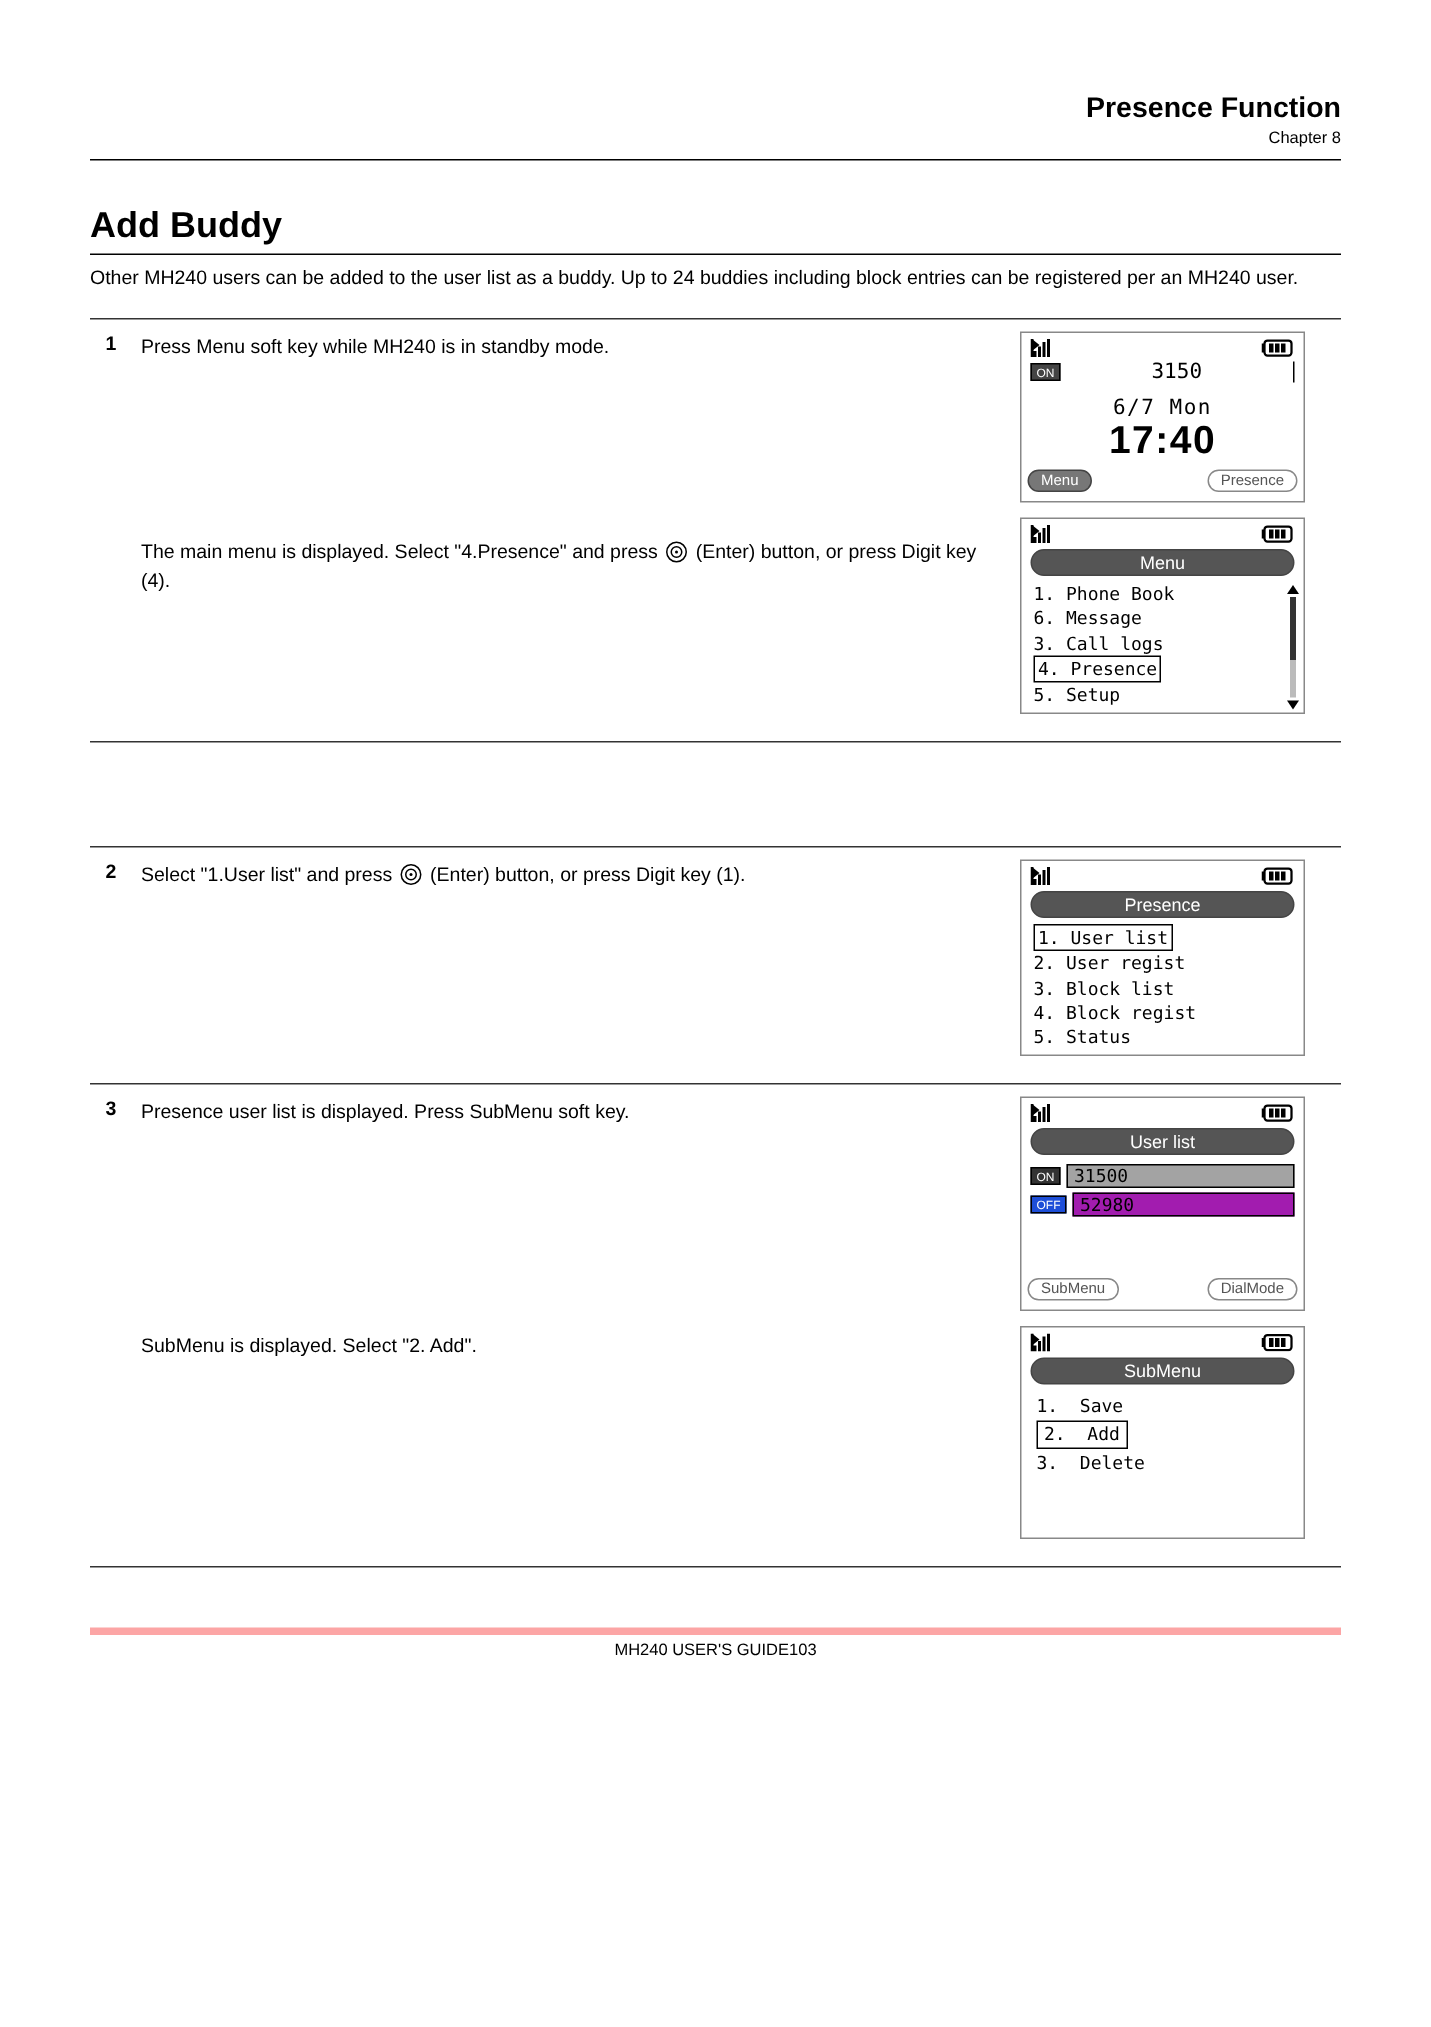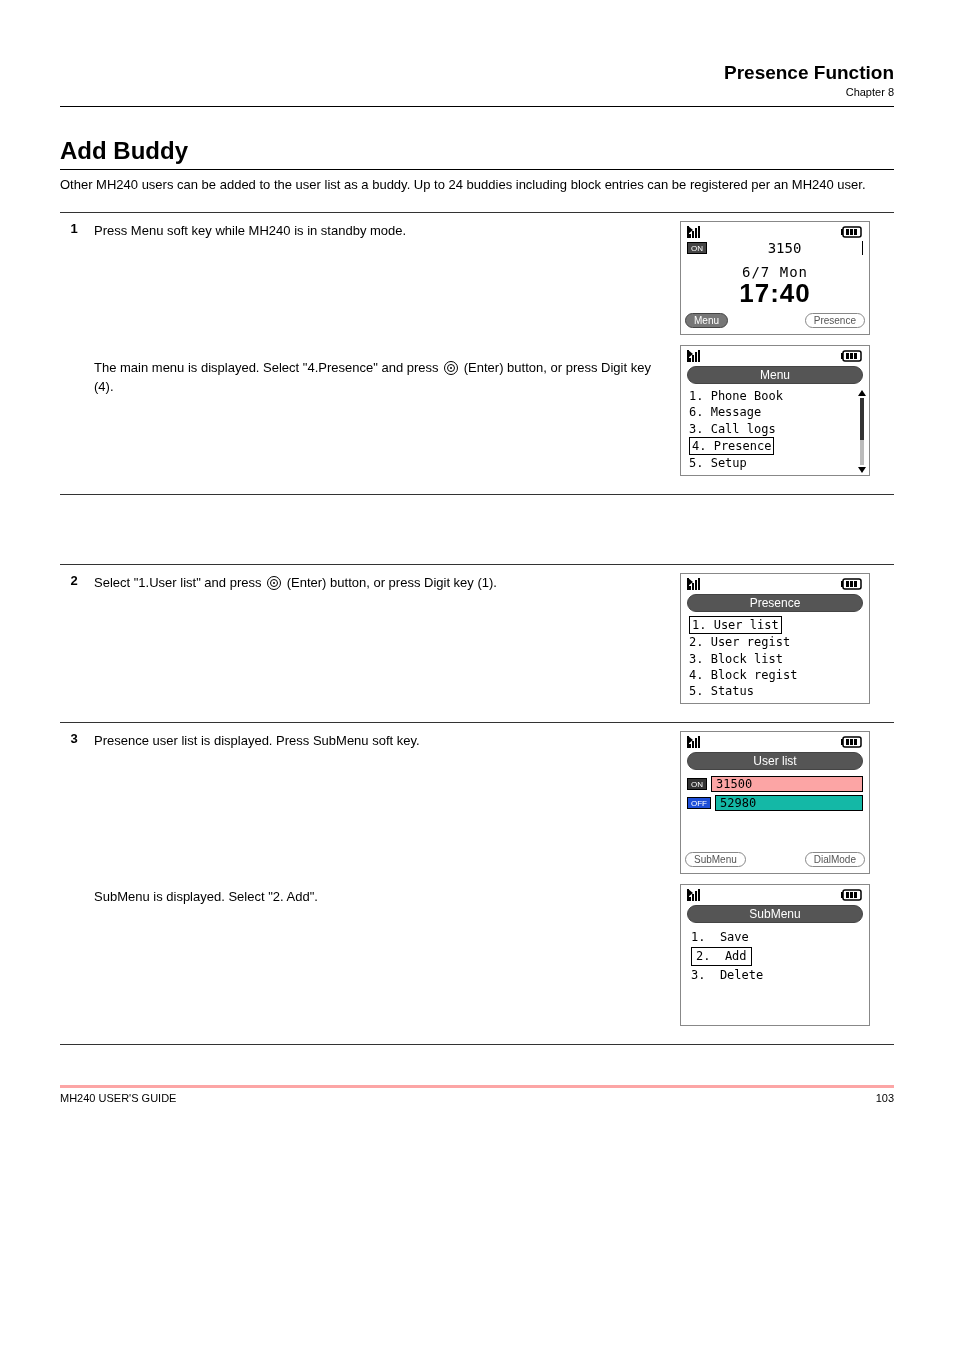--- a/index.html
+++ b/index.html
@@ -184,40 +184,40 @@
     display: flex;
     align-items: center;
     gap: 4px;
     margin-bottom: 3px;
   }
   .userlist-row .val {
     border: 1px solid #000;
     flex: 1;
     padding: 0 4px;
     font-size: 12px;
-    background: #14b8a6;
+    background: #a21caf;
   }
   .userlist-row.sel .on-badge { background:#333; }
-  .userlist-row.sel .val { background:#fca5a5; }
+  .userlist-row.sel .val { background:#a3a3a3; }
   .submenu-items { padding: 2px 6px 6px 10px; line-height:1.4; }
   .submenu-items .s-item { white-space: pre; }
   .submenu-items .s-item.boxed {
     border: 1px solid #000;
     display: inline-block;
     padding: 0 4px;
     margin: 1px 0;
   }
   .screen-gap { height: 28px; }
 
   .footer {
     margin-top: 40px;
-    border-top: 3px solid #fca5a5;
+    border-top: 5px solid #fca5a5;
     padding-top: 4px;
     display: flex;
-    justify-content: space-between;
+    justify-content: center;
     font-size: 11px;
   }
 </style>
 </head>
 <body>
 
 <div class="page">
 
   <div class="header-area">
     <div class="header-title">Presence Function</div>

